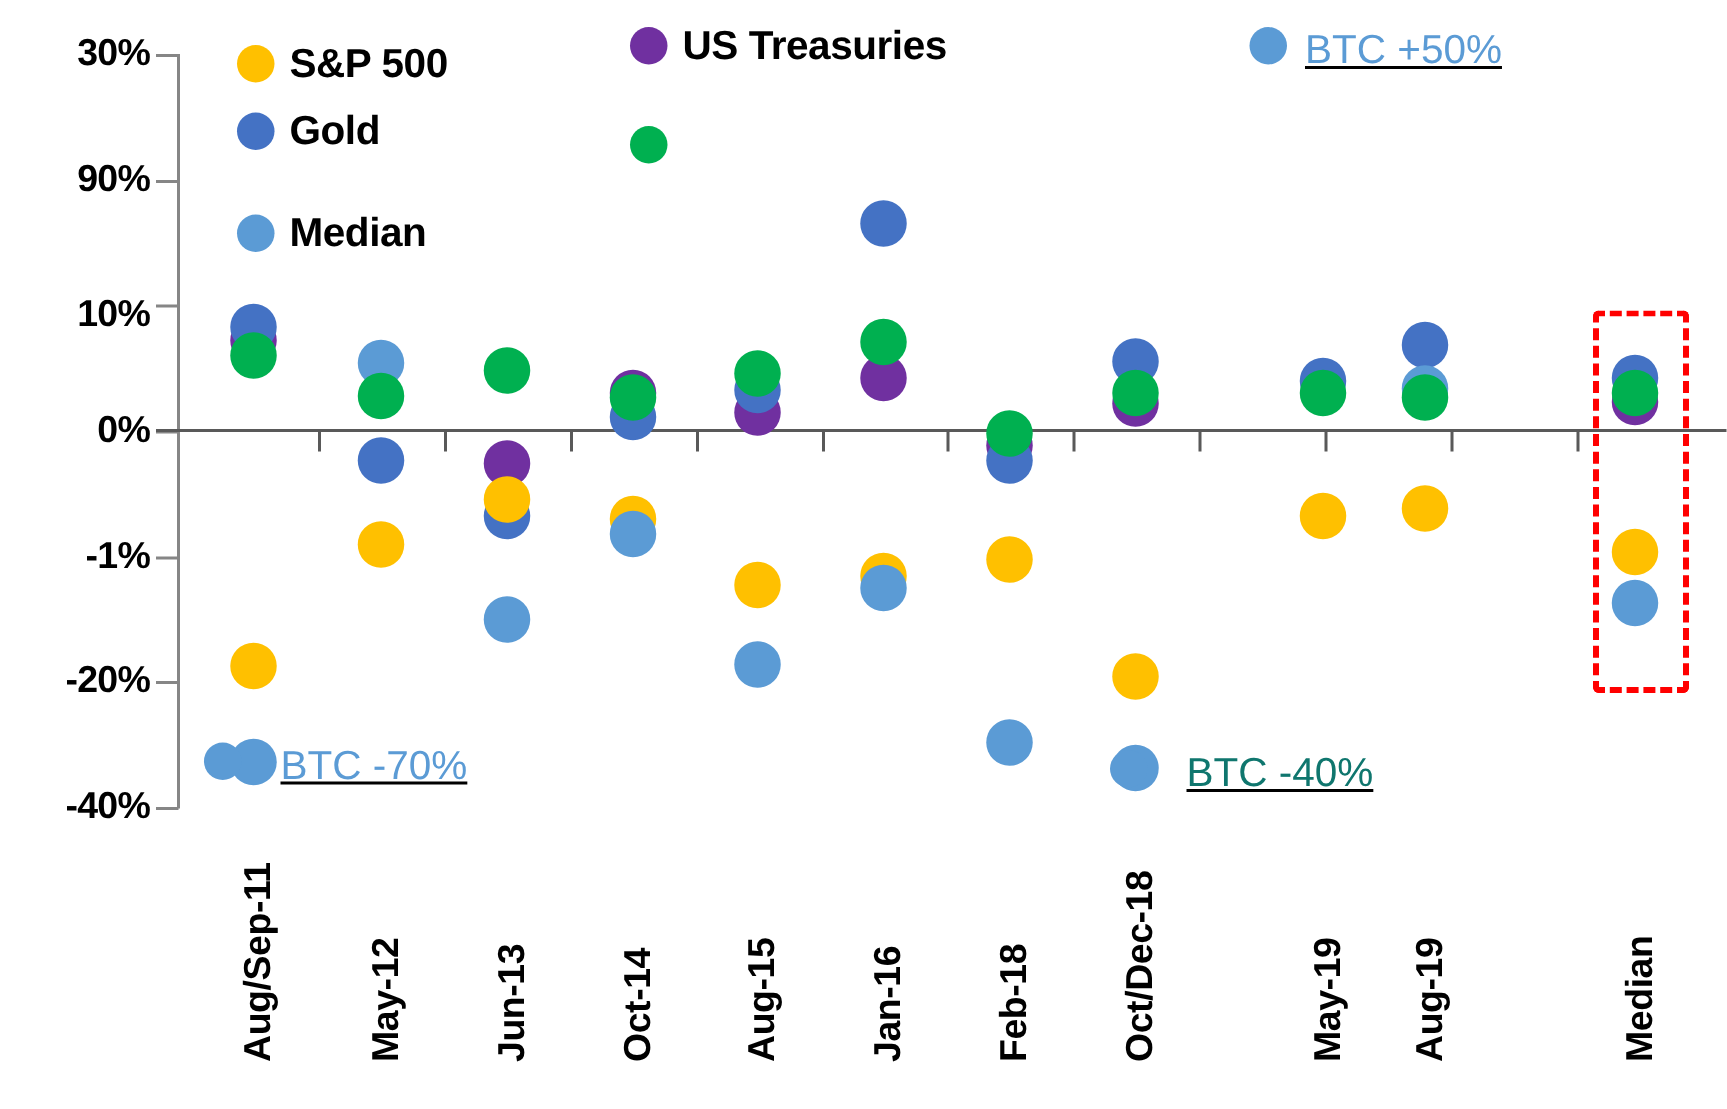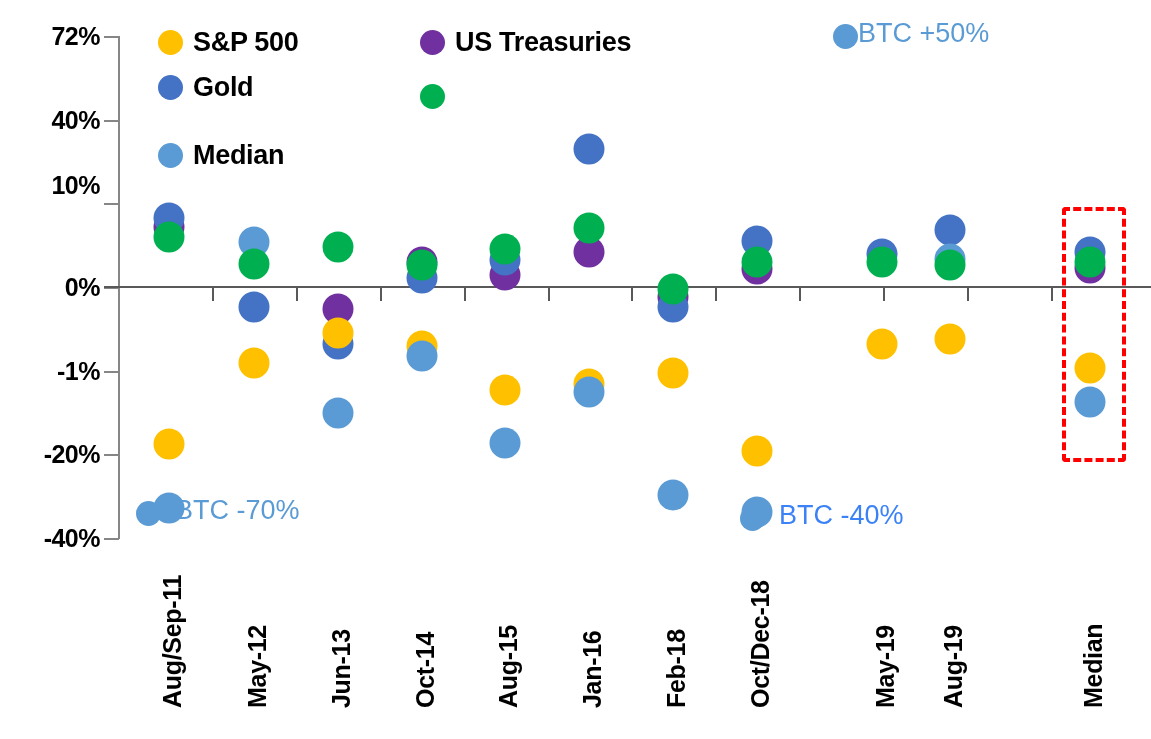--- a/index.html
+++ b/index.html
@@ -30,39 +30,39 @@
 
   
   .dot{position:absolute;border-radius:50%;transform:translate(-50%,-50%);}
 
   
   .legend-item{position:absolute;display:flex;align-items:center;gap:10px;}
   .legend-swatch{width:25px;height:25px;border-radius:50%;flex:0 0 auto;}
   .legend-text{font-size:27px;font-weight:700;color:#000;white-space:nowrap;letter-spacing:-0.3px;}
 
   
-  .annot{position:absolute;display:flex;align-items:flex-end;}
+  .annot{position:absolute;display:flex;align-items:flex-start;gap:12px;text-decoration:underline;}
   .annot-dot{width:25px;height:25px;border-radius:50%;flex:0 0 auto;}
   .annot-text{font-size:27px;font-weight:400;white-space:nowrap;letter-spacing:0px;}
 
   
   .highlight-box{
     position:absolute;border:4px dashed #ff0000;border-radius:4px;
     background:transparent;pointer-events:none;
   }
 </style>
 </head>
 <body>
 
 <div id="chart-root">
 
   <div id="y-labels">
-      <div class="y-tick-label" style="top: 36px; right: 1051px;">72%</div>
-      <div class="y-tick-label" style="top: 119.667px; right: 1051px;">40%</div>
-      <div class="y-tick-label" style="top: 185px; right: 1051px;">10%</div>
+      <div class="y-tick-label" style="top: 36px; right: 1051px;">30%</div>
+      <div class="y-tick-label" style="top: 119.667px; right: 1051px;">90%</div>
+      <div class="y-tick-label" style="top: 210px; right: 1051px;">10%</div>
       <div class="y-tick-label" style="top: 287px; right: 1051px;">0%</div>
       <div class="y-tick-label" style="top: 370.667px; right: 1051px;">-1%</div>
       <div class="y-tick-label" style="top: 454.333px; right: 1051px;">-20%</div>
       <div class="y-tick-label" style="top: 538px; right: 1051px;">-40%</div>
     </div>
 
   <div class="y-axis-line" style="left:118px;top:36px;width:2px;height:503px;"></div>
   <div id="y-ticks">
       <div class="y-tick-mark" style="top: 36px; left: 104px; width: 15px;"></div>
       <div class="y-tick-mark" style="top: 119.667px; left: 104px; width: 15px;"></div>
@@ -164,37 +164,37 @@
         <span class="legend-text">S&amp;P 500</span>
       </div>
       <div class="legend-item" style="left: 158px; top: 72px;">
         <span class="legend-swatch" style="background: rgb(68, 114, 196);"></span>
         <span class="legend-text">Gold</span>
       </div>
       <div class="legend-item" style="left: 158px; top: 140px;">
         <span class="legend-swatch" style="background: rgb(91, 155, 213);"></span>
         <span class="legend-text">Median</span>
       </div>
-      <div class="legend-item" style="left: 420px; top: 27px;">
+      <div class="legend-item" style="left: 420px; top: 15px;">
         <span class="legend-swatch" style="background: rgb(112, 48, 160);"></span>
         <span class="legend-text">US Treasuries</span>
       </div>
       <div class="legend-item" style="left: 420px; top: 84px;">
         <span class="legend-swatch" style="background: rgb(0, 176, 80);"></span>
       </div>
     </div>
 
   <div class="annot" style="left:833px;top:18px;">
     <span class="annot-dot" style="background:#5b9bd5;"></span>
     <span class="annot-text" style="color:#5b9bd5;">BTC +50%</span>
   </div>
 
   <div class="annot" style="left:136px;top:495px;">
     <span class="annot-dot" style="background:#5b9bd5;"></span>
     <span class="annot-text" style="color:#5b9bd5;margin-left:14px;">BTC -70%</span>
   </div>
 
   <div class="annot" style="left:740px;top:500px;">
     <span class="annot-dot" style="background:#5b9bd5;"></span>
-    <span class="annot-text" style="color:#3b82f6;margin-left:14px;">BTC -40%</span>
+    <span class="annot-text" style="color:#0f766e;margin-left:14px;">BTC -40%</span>
   </div>
 
 </div>
 
 </body></html>

